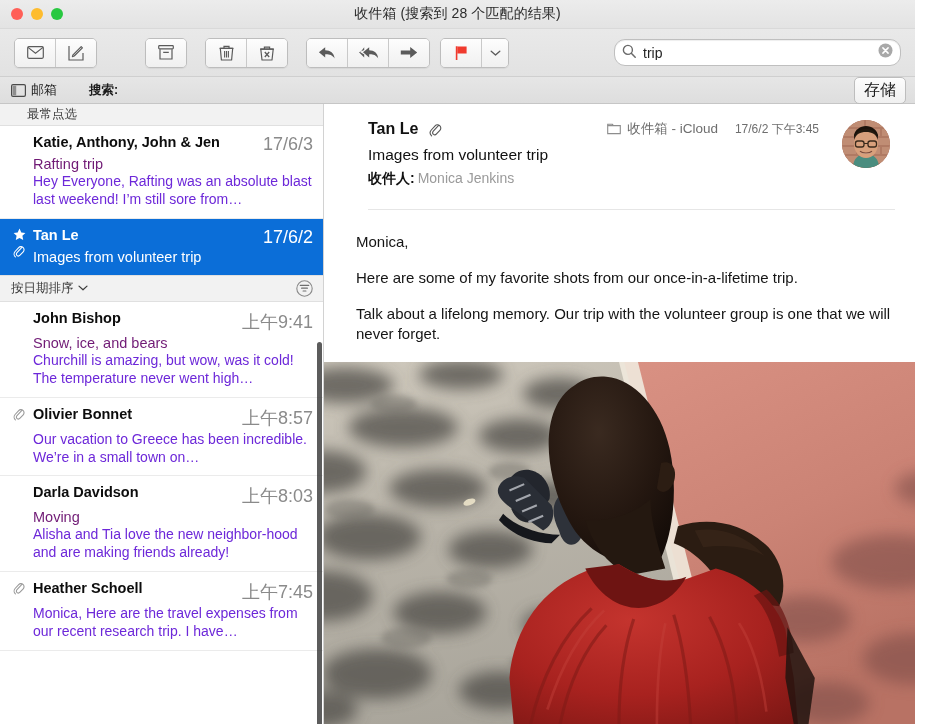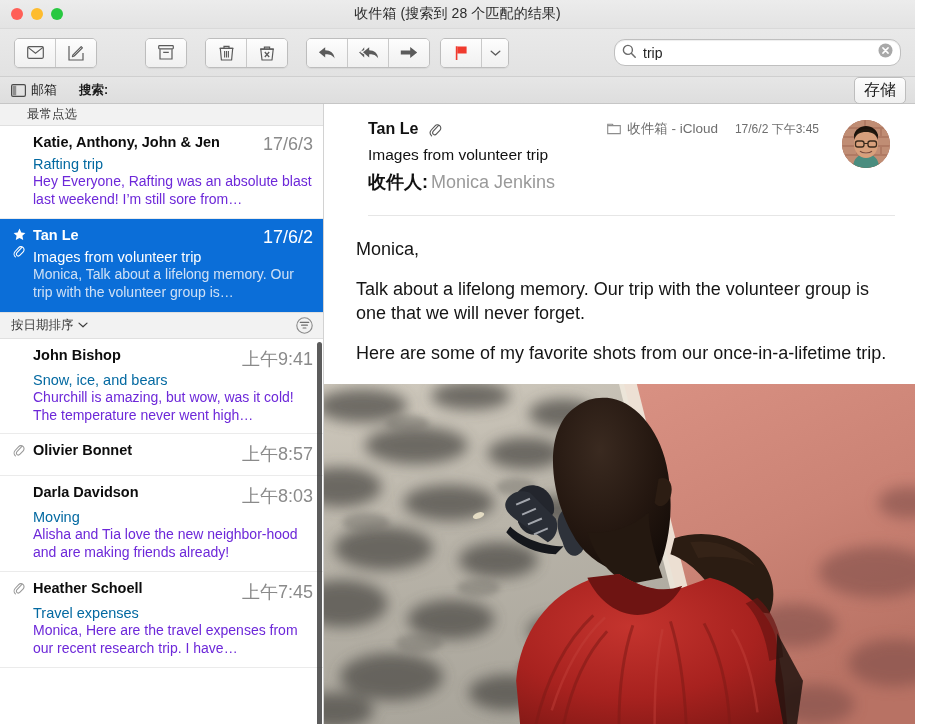--- a/index.html
+++ b/index.html
@@ -134,21 +134,21 @@
     font-size: 13px;
     color: #1c1c1c;
   }
   .mailbox-toggle {
     display: flex;
     align-items: center;
     gap: 5px;
     cursor: default;
   }
   .scope-label {
-    margin-left: 22px;
+    margin-left: 32px;
     font-weight: bold;
     font-size: 12.5px;
   }
   .scope-items {
     display: flex;
     align-items: flex-start;
     gap: 16px;
     margin-left: 9px;
     margin-top: 47px;
   }
@@ -247,21 +247,21 @@
     padding-right: 6px;
   }
   .row-date {
     font-size: 18px;
     color: #8a8a8a;
     white-space: nowrap;
     flex: 0 0 auto;
   }
   .row-subject {
     font-size: 14.5px;
-    color: #0369a1;
+    color: #701a75;
     margin-top: 1px;
     white-space: nowrap;
     overflow: hidden;
     text-overflow: ellipsis;
   }
   .row-preview {
     font-size: 14px;
     color: #6d28d9;
     margin-top: 1px;
     line-height: 1.28;
@@ -341,21 +341,21 @@
     color: #6e6e6e;
     white-space: nowrap;
     margin-left: 10px;
   }
   .hdr-subject {
     font-size: 15.5px;
     color: #111;
     margin-top: 6px;
   }
   .hdr-to {
-    font-size: 18px;
+    font-size: 14px;
     margin-top: 6px;
   }
   .hdr-to-label { color: #111; font-weight: bold; }
   .hdr-to-value { color: #9a9a9a; margin-left: 3px; }
   .avatar {
     position: absolute;
     right: 25px;
     top: 16px;
     width: 48px;
     height: 48px;
@@ -364,21 +364,21 @@
     background: #b0715c;
   }
   .hdr-sep {
     height: 1px;
     background: #e6e6e6;
     margin: 11px 20px 0 44px;
   }
 
   .msg-body {
     padding: 22px 24px 0 32px;
-    font-size: 18px;
+    font-size: 15px;
     color: #151515;
     line-height: 1.33;
   }
   .msg-body p { margin: 0 0 16px 0; }
   .msg-body p:last-child { margin-bottom: 0; }
 
   .msg-image {
     margin-top: 18px;
     flex: 1 1 auto;
     width: 100%;
@@ -567,21 +567,20 @@
           </svg>
           <svg class="badge-clip" width="12" height="14" viewBox="0 0 12 14">
             <path d="M8.9 3.4 L4.0 8.6 C3.1 9.6 3.2 10.9 4.1 11.6 C5.0 12.3 6.2 12.1 7.0 11.2 L10.2 7.8 C11.4 6.5 11.3 4.6 10.0 3.4 C8.7 2.2 6.8 2.4 5.7 3.6 L2.1 7.5 C0.7 9.1 0.8 11.5 2.4 12.9" fill="none" stroke="#ffffff" stroke-width="1.1" stroke-linecap="round"></path>
           </svg>
         </div>
         <div class="row-top">
           <span class="row-sender">Tan Le</span>
           <span class="row-date">17/6/2</span>
         </div>
         <div class="row-subject">Images from volunteer trip</div>
-        <div class="row-preview">Monica, Talk about a lifelong memory. Our trip with the volunteer group is…</div>
       </div>
 
       <div class="sort-bar">
         <span class="sort-label">
           <span>按日期排序</span>
           <svg width="10" height="6" viewBox="0 0 10 6">
             <path d="M1 1.1 L5 4.8 L9 1.1" fill="none" stroke="#3a3a3a" stroke-width="1.2" stroke-linecap="round" stroke-linejoin="round"></path>
           </svg>
         </span>
         <span class="filter-icon-btn">
@@ -605,20 +604,21 @@
       <div class="row">
         <div class="row-badges">
           <svg width="12" height="14" viewBox="0 0 12 14">
             <path d="M8.9 3.4 L4.0 8.6 C3.1 9.6 3.2 10.9 4.1 11.6 C5.0 12.3 6.2 12.1 7.0 11.2 L10.2 7.8 C11.4 6.5 11.3 4.6 10.0 3.4 C8.7 2.2 6.8 2.4 5.7 3.6 L2.1 7.5 C0.7 9.1 0.8 11.5 2.4 12.9" fill="none" stroke="#9a9a9a" stroke-width="1.1" stroke-linecap="round"></path>
           </svg>
         </div>
         <div class="row-top">
           <span class="row-sender">Olivier Bonnet</span>
           <span class="row-date">上午8:57</span>
         </div>
+        <div class="row-preview">Our vacation to Greece has been incredible. We’re in a small town on…</div>
       </div>
 
       <div class="row">
         <div class="row-badges"></div>
         <div class="row-top">
           <span class="row-sender">Darla Davidson</span>
           <span class="row-date">上午8:03</span>
         </div>
         <div class="row-subject">Moving</div>
         <div class="row-preview">Alisha and Tia love the new neighbor-hood and are making friends already!</div>
@@ -627,21 +627,20 @@
       <div class="row">
         <div class="row-badges">
           <svg width="12" height="14" viewBox="0 0 12 14">
             <path d="M8.9 3.4 L4.0 8.6 C3.1 9.6 3.2 10.9 4.1 11.6 C5.0 12.3 6.2 12.1 7.0 11.2 L10.2 7.8 C11.4 6.5 11.3 4.6 10.0 3.4 C8.7 2.2 6.8 2.4 5.7 3.6 L2.1 7.5 C0.7 9.1 0.8 11.5 2.4 12.9" fill="none" stroke="#9a9a9a" stroke-width="1.1" stroke-linecap="round"></path>
           </svg>
         </div>
         <div class="row-top">
           <span class="row-sender">Heather Schoell</span>
           <span class="row-date">上午7:45</span>
         </div>
-        <div class="row-subject">Travel expenses</div>
         <div class="row-preview">Monica, Here are the travel expenses from our recent research trip. I have…</div>
       </div>
 
       <div class="list-scrollbar"></div>
     </div>
 
     <div class="reading">
 
       <div class="msg-header">
         <div class="hdr-line1">
@@ -704,22 +703,22 @@
               <path d="M18 31.3 C21 33.6 27 33.6 30 31.3" fill="none" stroke="#7a4a3a" stroke-width="1.1"></path>
             </g>
           </svg>
         </div>
       </div>
 
       <div class="hdr-sep"></div>
 
       <div class="msg-body">
         <p>Monica,</p>
+        <p>Here are some of my favorite shots from our once-in-a-lifetime trip.</p>
         <p>Talk about a lifelong memory. Our trip with the volunteer group is one that we will never forget.</p>
-        <p>Here are some of my favorite shots from our once-in-a-lifetime trip.</p>
       </div>
 
       <div class="msg-image">
         <svg viewBox="0 0 601 344" preserveAspectRatio="xMidYMid slice">
           <defs>
             <linearGradient id="asphalt" x1="0" y1="0" x2="0.35" y2="1">
               <stop offset="0%" stop-color="#cfc9bd"></stop>
               <stop offset="45%" stop-color="#b9b4a9"></stop>
               <stop offset="100%" stop-color="#a8a49a"></stop>
             </linearGradient>

